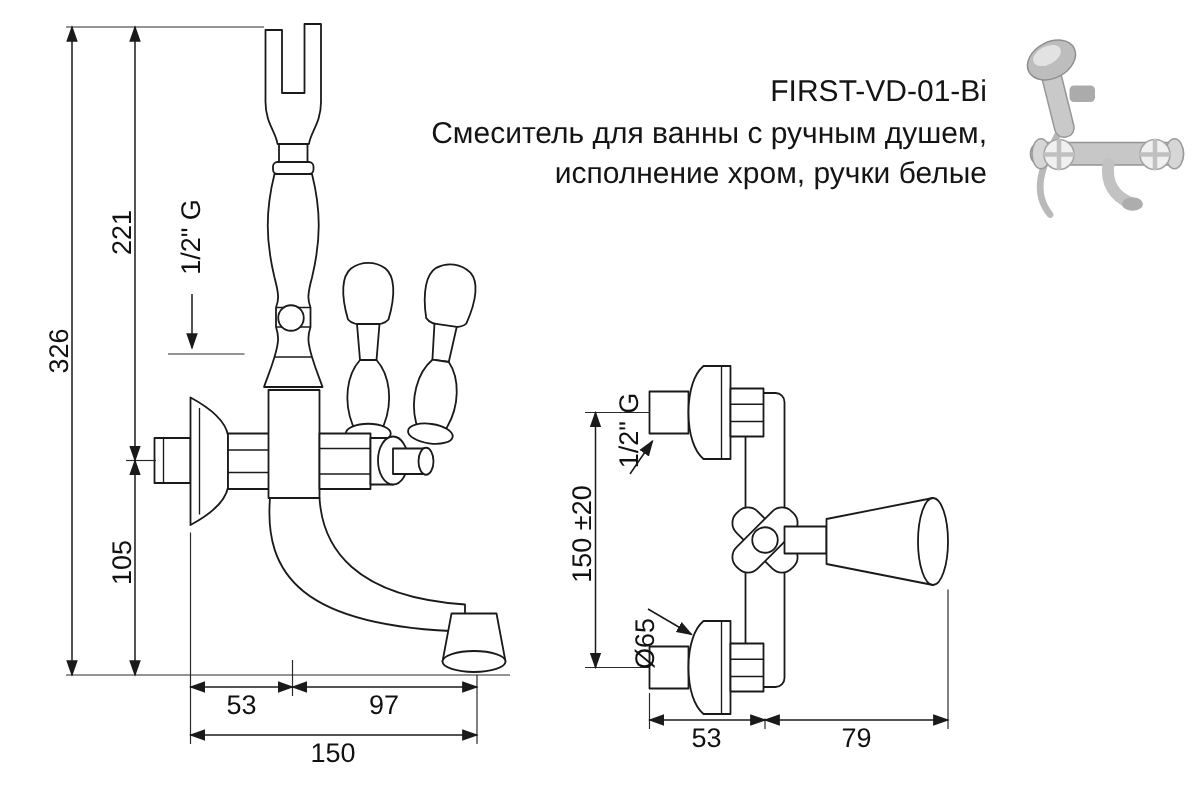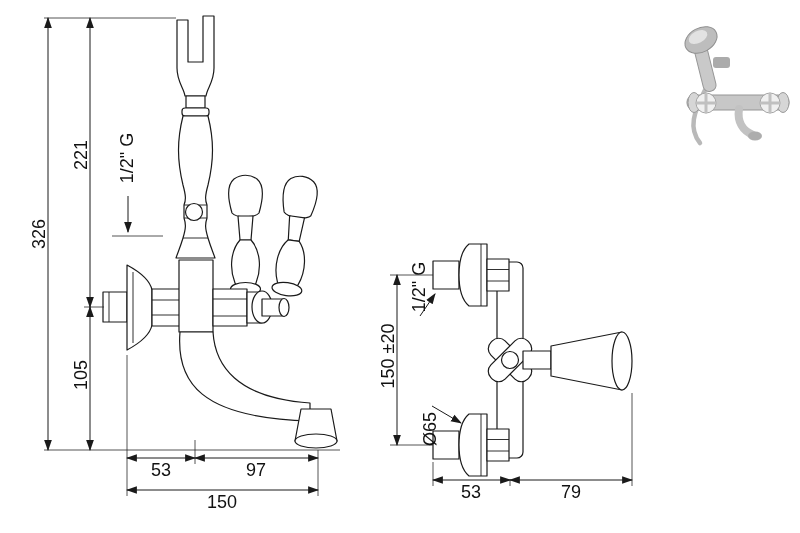--- a/index.html
+++ b/index.html
@@ -181,14 +181,19 @@
     </g>
     <g>
       <circle cx="770" cy="103" r="10" fill="#f0f0f0" stroke="#a5a5a5"></circle>
       <path d="M770 94 V112 M761 103 H779" stroke="#c0c0c0" stroke-width="3" fill="none" stroke-linecap="round"></path>
     </g>
     <path d="M739 109 C737 122 743 131 753 135" stroke="#c2c2c2" stroke-width="8" fill="none" stroke-linecap="round"></path>
     <ellipse cx="755" cy="136" rx="7" ry="4.5" fill="#adadad"></ellipse>
   </g>
 </svg>
 
+<div class="title-block">
+  <div>FIRST-VD-01-Bi</div>
+  <div>Смеситель для ванны с ручным душем,</div>
+  <div>исполнение хром, ручки белые</div>
+</div>
 
 </div>
 
 </body></html>

